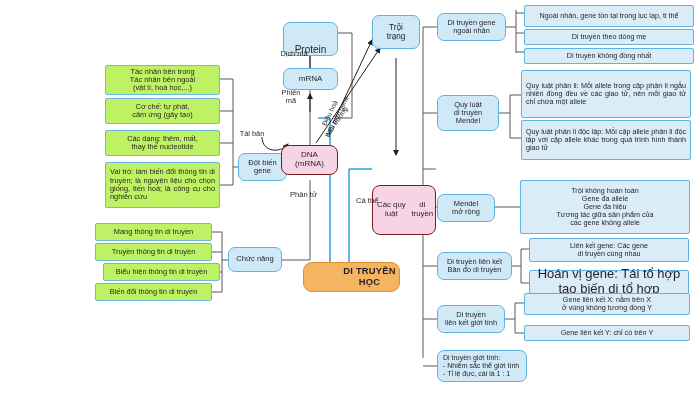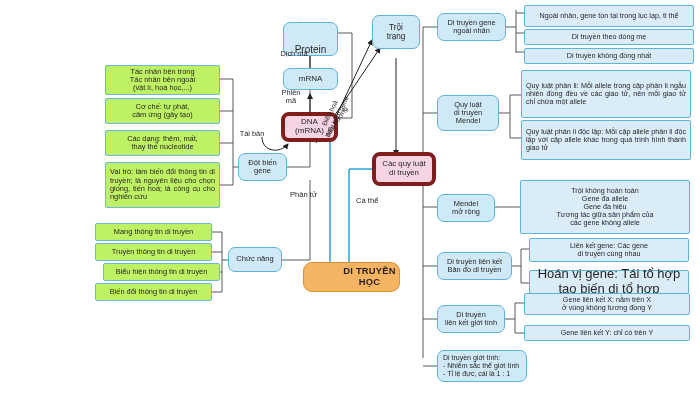--- a/index.html
+++ b/index.html
@@ -36,22 +36,23 @@
     border-radius:2px;
   }
   
   .white-rect{
     background:#bef264;
     border:1px solid #6ab9de;
     border-radius:2px;
   }
   .pink-round{
     background:#f7d4e4;
-    border:4px solid #7f1d1d;
+    border:1px solid #7f1d1d;
     border-radius:8px;
+    margin-top:33px;
   }
   .orange-round{
     background:#f5b461;
     border:1px solid #d99236;
     border-radius:9px;
     font-weight:bold;
     letter-spacing:.2px;
     padding-left:36px;
   }
   .edge-label{
@@ -262,21 +263,21 @@
   </div>
 
   <div class="edge-label" style="left:290px;top:191px;font-size:7.6px;width:40px;text-align:left;">Phân tử</div>
 
   <div class="edge-label" style="left:356px;top:197px;font-size:7.6px;width:40px;text-align:left;">Cá thể</div>
 
   <div class="node orange-round" style="left:303px;top:262px;width:97px;height:30px;font-size:9.4px;">
     <span>DI TRUYỀN HỌC</span>
   </div>
 
-  <div class="node pink-round" style="left:372px;top:152px;width:64px;height:34px;font-size:7.8px;flex-direction:column;">
+  <div class="node pink-round" style="left:372px;top:152px;width:64px;height:50px;font-size:7.8px;flex-direction:row;">
     <span>Các quy luật</span>
     <span>di truyền</span>
   </div>
 
   <div class="node blue-round" style="left:437px;top:13px;width:69px;height:28px;font-size:7.4px;">
     <span style="white-space:pre-line;">Di truyền gene
 ngoài nhân</span>
   </div>
 
   <div class="node blue-round" style="left:437px;top:95px;width:62px;height:36px;font-size:7.4px;">

